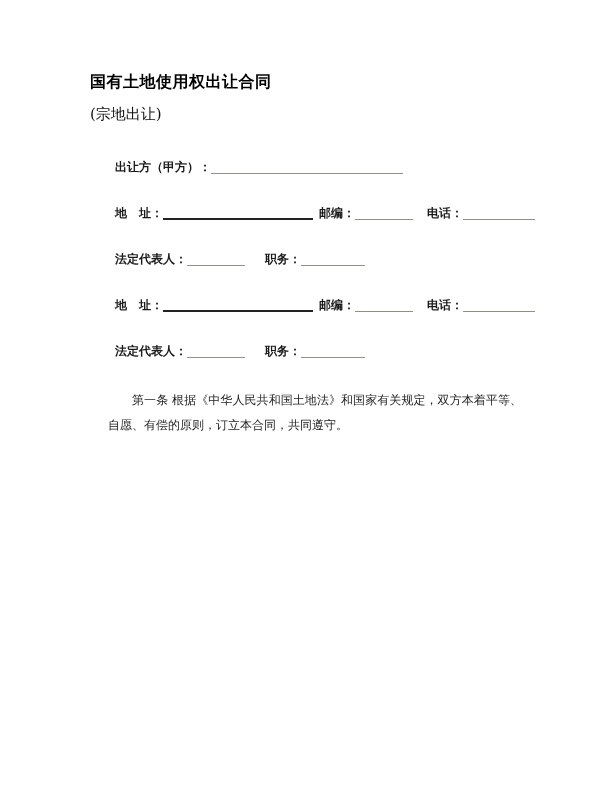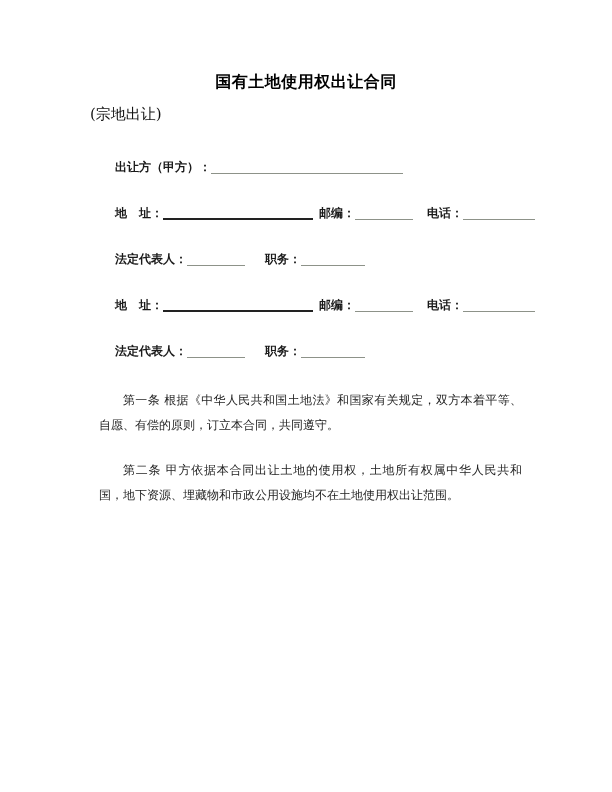--- a/index.html
+++ b/index.html
@@ -16,21 +16,20 @@
   }
   .page {
     box-sizing: border-box;
     width: 612px;
     height: 792px;
     padding: 0 90px;
   }
   .doc-title {
     margin: 0;
     padding-top: 72px;
-    text-align: center;
     font-size: 16px;
     font-weight: 700;
     letter-spacing: 0.5px;
     line-height: 20px;
     color: #000000;
   }
   .doc-subtitle {
     margin: 0;
     padding-top: 12px;
     text-align: left;
@@ -67,21 +66,21 @@
   .w-phone  { width: 72px; }
   .w-rep    { width: 58px; }
   .w-pos    { width: 64px; }
   .lbl-postal { margin-left: 6px; }
   .lbl-phone  { margin-left: 14px; font-family: Liberation Serif, serif; }
   .lbl-pos    { margin-left: 20px; }
   .clauses {
     padding-top: 0;
   }
   .clause {
-    margin: 0 0 20px 9px;
+    margin: 0 0 20px 18px;
     font-size: 12px;
     line-height: 25px;
     text-indent: 24px;
     text-align: justify;
     color: #1f1f1f;
   }
 </style>
 </head>
 <body>
 
@@ -110,16 +109,15 @@
     </div>
 
     <div class="form-row">
       <span>法定代表人：</span><span class="blank w-rep"></span><span class="lbl-pos">职务：</span><span class="blank w-pos"></span>
     </div>
 
   </div>
 
   <div class="clauses">
     <p class="clause">第一条 根据《中华人民共和国土地法》和国家有关规定，双方本着平等、自愿、有偿的原则，订立本合同，共同遵守。</p>
-    <p class="clause">第二条 甲方依据本合同出让土地的使用权，土地所有权属中华人民共和国，地下资源、埋藏物和市政公用设施均不在土地使用权出让范围。</p>
   </div>
 
 </div>
 
 </body></html>

